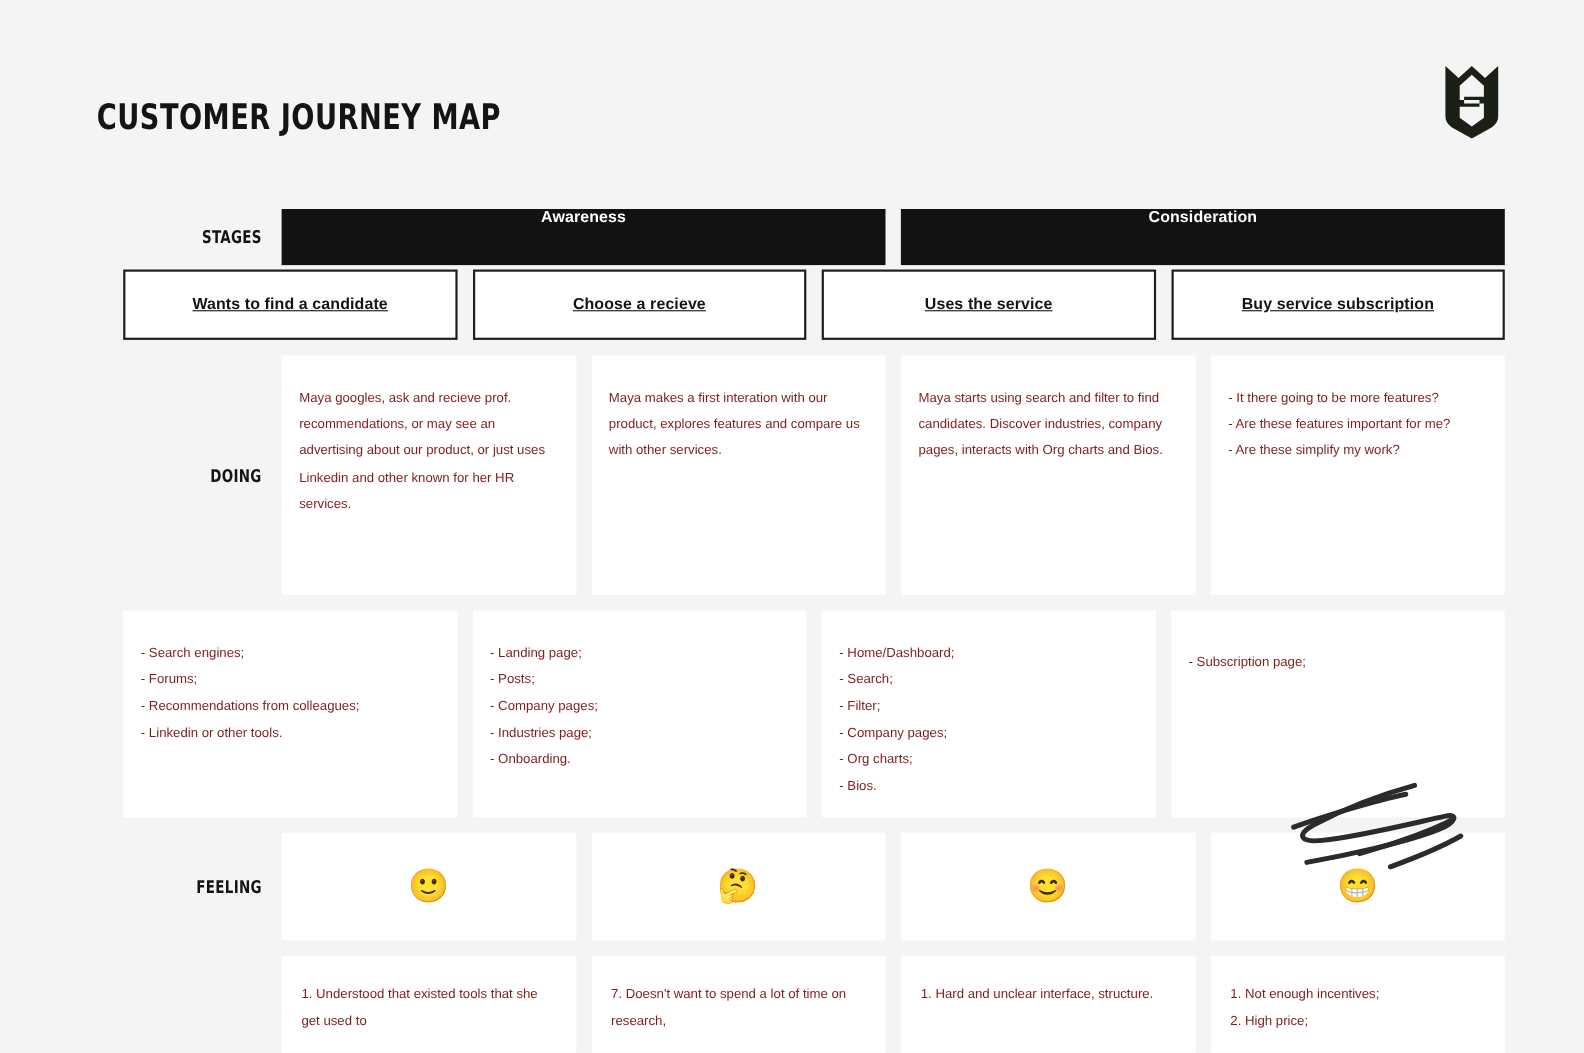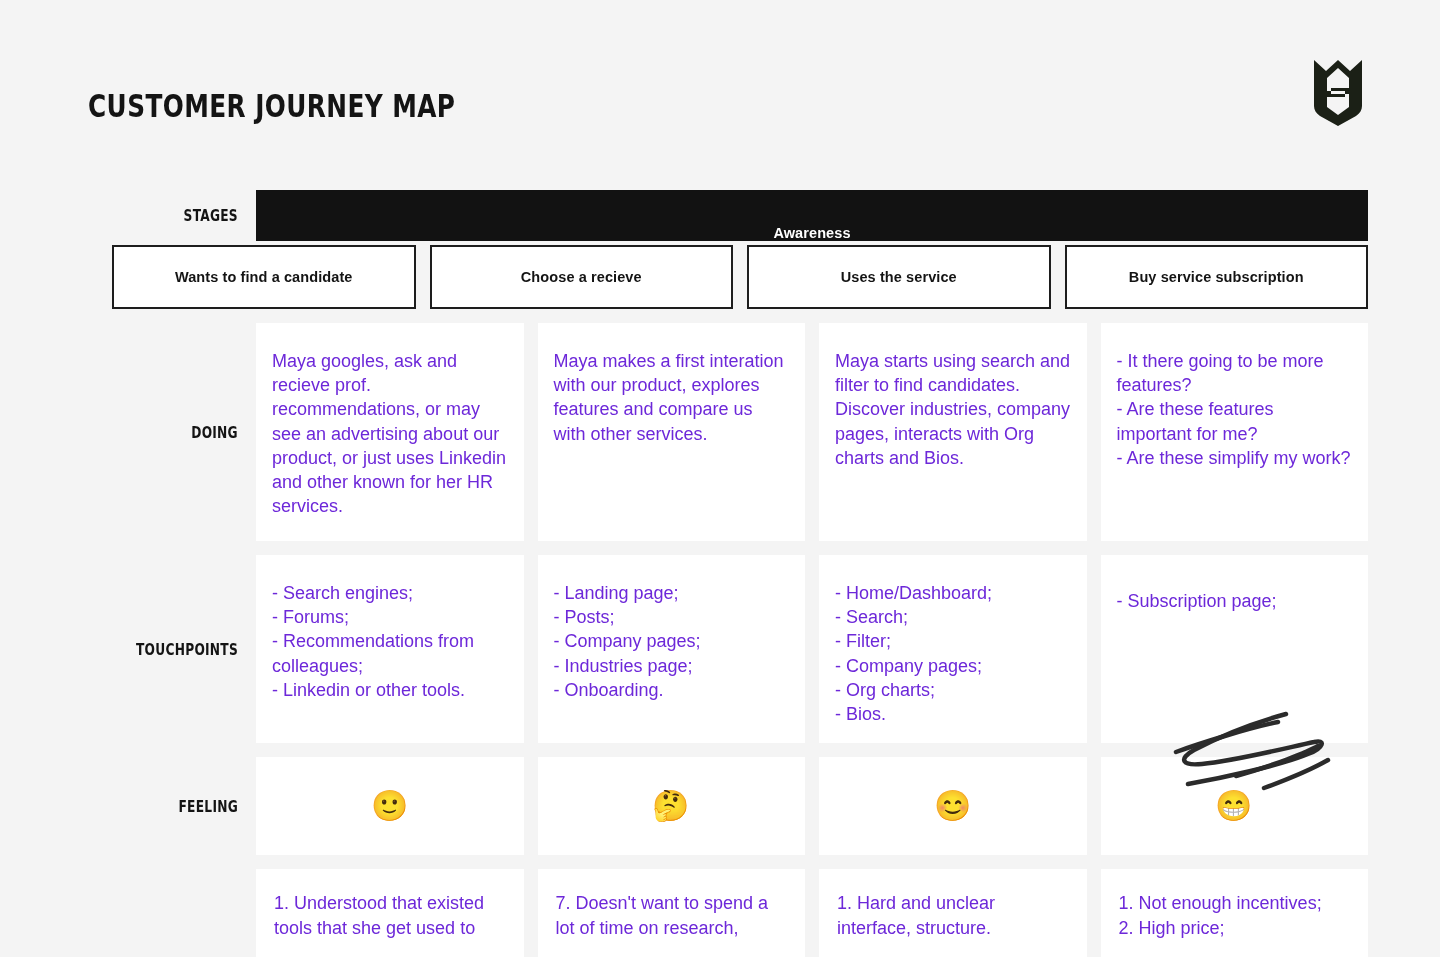--- a/index.html
+++ b/index.html
@@ -99,21 +99,21 @@
     min-width: 0;
   }
 
   
   .row-stages { margin-bottom: 4px; }
 
   .stage-cell {
     background: #121212;
     height: 51px;
     display: flex;
-    align-items: flex-end;
+    align-items: flex-start;
     justify-content: center;
   }
 
   .stage-cell span {
     color: #ffffff;
     font-size: 14.5px;
     font-weight: 700;
     letter-spacing: 0.1px;
   }
 
@@ -126,31 +126,32 @@
     align-items: center;
     justify-content: center;
   }
 
   .step-cell span {
     color: #141414;
     font-size: 14.5px;
     font-weight: 700;
     letter-spacing: 0.1px;
     text-align: center;
+    text-decoration: underline;
   }
 
   
   .content-cell {
     background: #ffffff;
     padding: 26px 16px 18px 16px;
   }
 
   .content-cell p {
-    color: #6d28d9;
-    font-size: 18px;
+    color: #7f1d1d;
+    font-size: 12px;
     line-height: 24.2px;
     white-space: pre-line;
   }
 
   .row-doing .content-cell { height: 218px; }
   .row-touchpoints .content-cell { height: 188px; }
 
   .row-touchpoints .content-cell { padding-top: 26px; }
   .row-touchpoints .cell:nth-child(4) .content-cell { padding-top: 34px; }
 
@@ -207,20 +208,25 @@
     <div class="row row-stages">
       <div class="row-label">
         <span>STAGES</span>
       </div>
       <div class="cells">
         <div class="cell">
           <div class="stage-cell">
             <span>Awareness</span>
           </div>
         </div>
+        <div class="cell">
+          <div class="stage-cell">
+            <span>Consideration</span>
+          </div>
+        </div>
       </div>
     </div>
 
     <div class="row row-steps">
       <div class="cells">
         <div class="cell">
           <div class="step-cell">
             <span>Wants to find a candidate</span>
           </div>
         </div>
@@ -266,23 +272,20 @@
           <div class="content-cell">
             <p>- It there going to be more features?
 - Are these features important for me?
 - Are these simplify my work?</p>
           </div>
         </div>
       </div>
     </div>
 
     <div class="row row-touchpoints">
-      <div class="row-label">
-        <span>TOUCHPOINTS</span>
-      </div>
       <div class="cells">
         <div class="cell">
           <div class="content-cell">
             <p>- Search engines;
 - Forums;
 - Recommendations from colleagues;
 - Linkedin or other tools.</p>
           </div>
         </div>
         <div class="cell">

